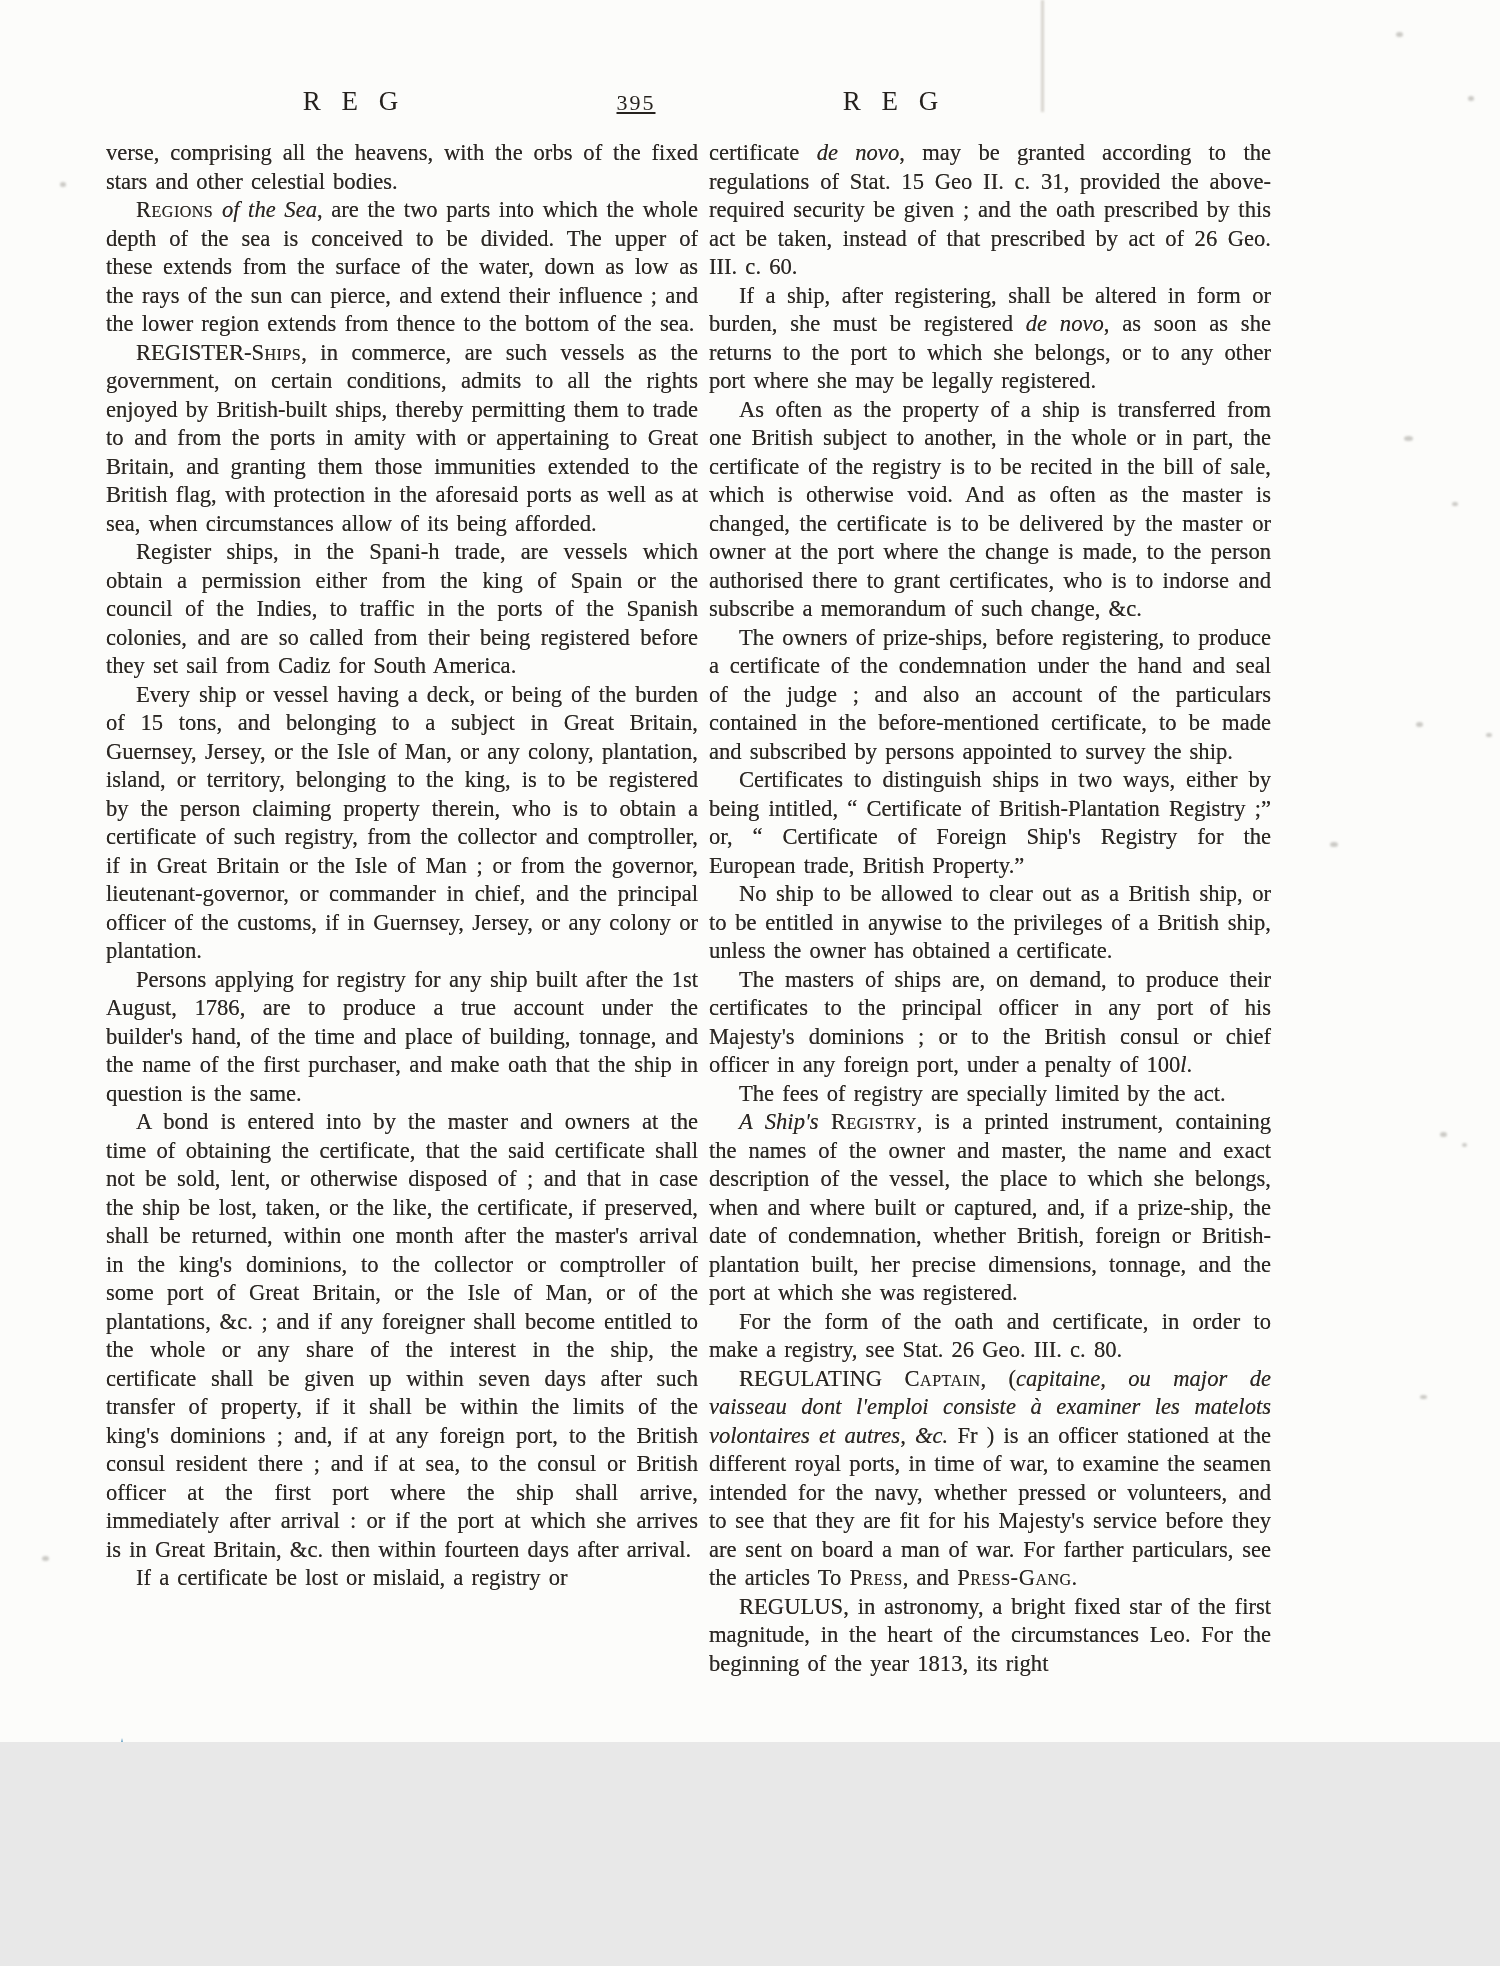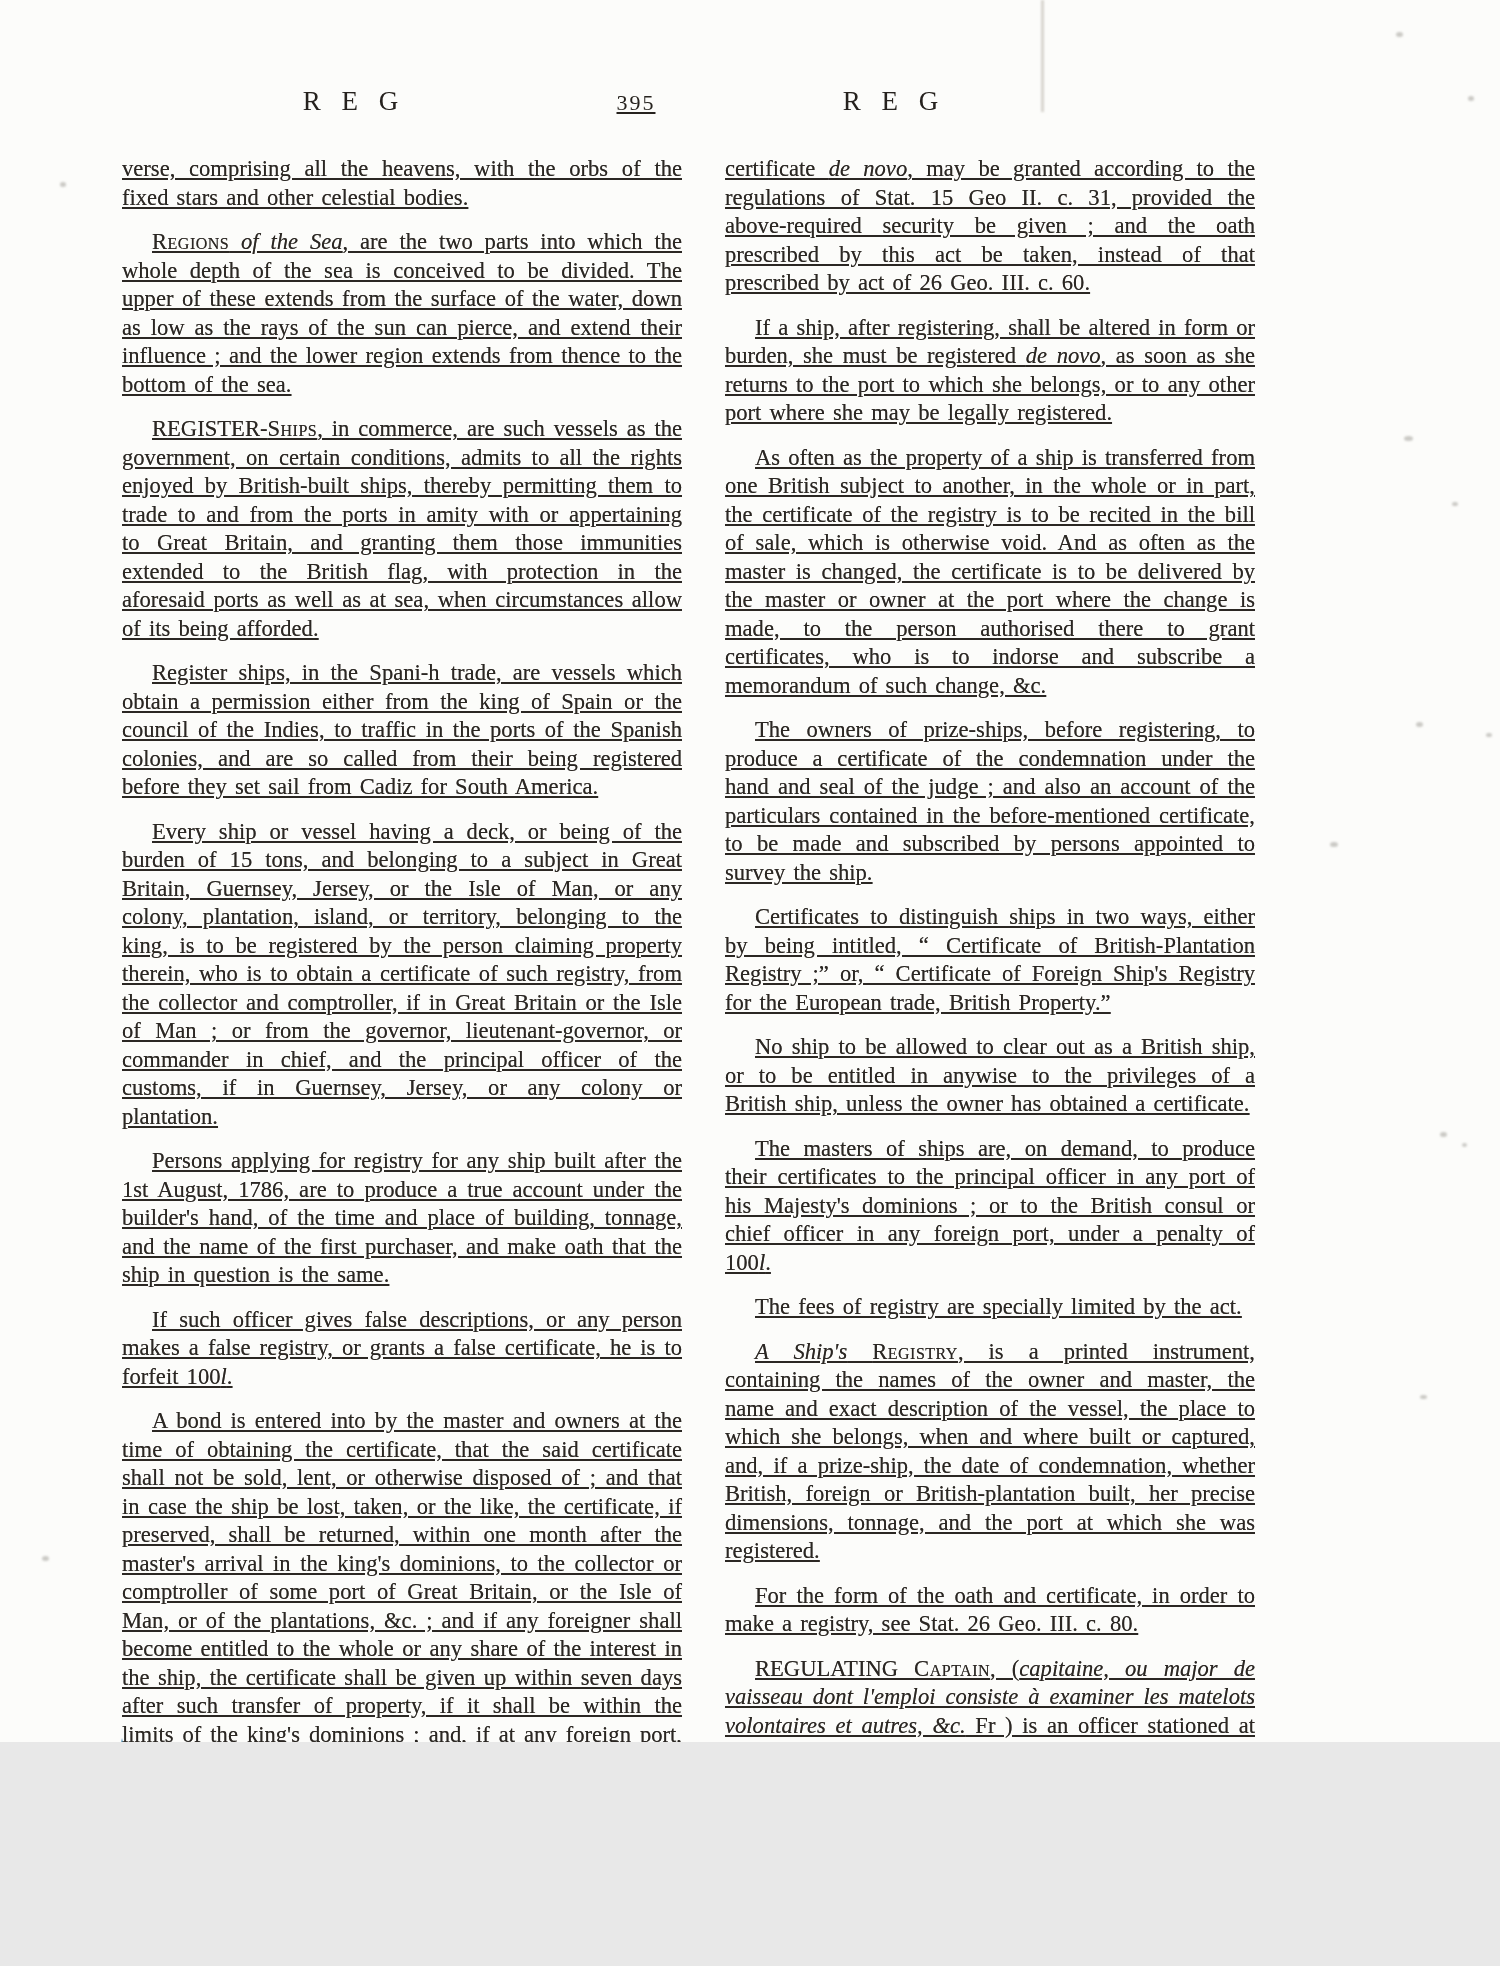--- a/index.html
+++ b/index.html
@@ -7,21 +7,21 @@
         font-family:"Liberation Serif","DejaVu Serif",serif;color:#2b2723;}
   
   .hdr-item{position:absolute;top:86px;transform:translateX(-50%);white-space:nowrap;
             font-size:27px;letter-spacing:7px;color:#26221e;}
   .hdr-num{font-size:22px;letter-spacing:2px;top:90px;text-decoration:underline;}
   
   .col{position:absolute;top:139px;text-align:justify;font-size:22.6px;line-height:28.5px;
        word-spacing:2.5px;z-index:1;}
   #col-left{left:106px;width:592px;}
   #col-right{left:709px;width:562px;}
-  .para{margin:16px;text-indent:0;text-decoration:underline;}
+  .para{margin:0;text-indent:0;}
   .para.ind{text-indent:30px;}
   .para span{text-shadow:0 0 0.6px rgba(43,39,35,0.65);}
   .it{font-style:italic;}
   .sc{font-variant:small-caps;letter-spacing:0.5px;}
   
   #watermark{position:absolute;left:0;top:1660px;width:1500px;height:306px;z-index:4;
              mix-blend-mode:multiply;pointer-events:none;}
   
   .art{position:absolute;z-index:5;pointer-events:none;}
   .speck{background:rgba(110,105,98,0.35);border-radius:50%;filter:blur(1px);}
@@ -42,21 +42,20 @@
     <span class="hdr-item" style="left:894px;">R E G</span>
   </div>
 
   <div class="col" id="col-left">
       <p class="para"><span>verse, comprising all the heavens, with the orbs of the fixed stars and other celestial bodies.</span></p>
       <p class="para ind"><span class="sc">Regions</span><span class="it"> of the Sea</span><span>, are the two parts into which the whole depth of the sea is conceived to be divided.  The upper of these extends from the surface of the water, down as low as the rays of the sun can pierce, and extend their influence ; and the lower region extends from thence to the bottom of the sea.</span></p>
       <p class="para ind"><span>REGISTER-</span><span class="sc">Ships</span><span>, in commerce, are such vessels as the government, on certain conditions, admits to all the rights enjoyed by British-built ships, thereby permitting them to trade to and from the ports in amity with or appertaining to Great Britain, and granting them those immunities extended to the British flag, with protection in the aforesaid ports as well as at sea, when circumstances allow of its being afforded.</span></p>
       <p class="para ind"><span>Register ships, in the Spani-h trade, are vessels which obtain a permission either from the king of Spain or the council of the Indies, to traffic in the ports of the Spanish colonies, and are so called from their being registered before they set sail from Cadiz for South America.</span></p>
       <p class="para ind"><span>Every ship or vessel having a deck, or being of the burden of 15 tons, and belonging to a subject in Great Britain, Guernsey, Jersey, or the Isle of Man, or any colony, plantation, island, or territory, belonging to the king, is to be registered by the person claiming property therein, who is to obtain a certificate of such registry, from the collector and comptroller, if in Great Britain or the Isle of Man ; or from the governor, lieutenant-governor, or commander in chief, and the principal officer of the customs, if in Guernsey, Jersey, or any colony or plantation.</span></p>
       <p class="para ind"><span>Persons applying for registry for any ship built after the 1st August, 1786, are to produce a true account under the builder's hand, of the time and place of building, tonnage, and the name of the first purchaser, and make oath that the ship in question is the same.</span></p>
-      <p class="para ind"><span>If such officer gives false descriptions, or any person makes a false registry, or grants a false certificate, he is to forfeit 100</span><span class="it">l</span><span>.</span></p>
       <p class="para ind"><span>A bond is entered into by the master and owners at the time of obtaining the certificate, that the said certificate shall not be sold, lent, or otherwise disposed of ; and that in case the ship be lost, taken, or the like, the certificate, if preserved, shall be returned, within one month after the master's arrival in the king's dominions, to the collector or comptroller of some port of Great Britain, or the Isle of Man, or of the plantations, &amp;c. ; and if any foreigner shall become entitled to the whole or any share of the interest in the ship, the certificate shall be given up within seven days after such transfer of property, if it shall be within the limits of the king's dominions ; and, if at any foreign port, to the British consul resident there ; and if at sea, to the consul or British officer at the first port where the ship shall arrive, immediately after arrival : or if the port at which she arrives is in Great Britain, &amp;c. then within fourteen days after arrival.</span></p>
       <p class="para ind"><span>If a certificate be lost or mislaid, a registry or</span></p>
     </div>
   <div class="col" id="col-right">
       <p class="para"><span>certificate </span><span class="it">de novo</span><span>, may be granted according to the regulations of Stat. 15 Geo II. c. 31, provided the above-required security be given ; and the oath prescribed by this act be taken, instead of that prescribed by act of 26 Geo. III. c. 60.</span></p>
       <p class="para ind"><span>If a ship, after registering, shall be altered in form or burden, she must be registered </span><span class="it">de novo</span><span>, as soon as she returns to the port to which she belongs, or to any other port where she may be legally registered.</span></p>
       <p class="para ind"><span>As often as the property of a ship is transferred from one British subject to another, in the whole or in part, the certificate of the registry is to be recited in the bill of sale, which is otherwise void. And as often as the master is changed, the certificate is to be delivered by the master or owner at the port where the change is made, to the person authorised there to grant certificates, who is to indorse and subscribe a memorandum of such change, &amp;c.</span></p>
       <p class="para ind"><span>The owners of prize-ships, before registering, to produce a certificate of the condemnation under the hand and seal of the judge ; and also an account of the particulars contained in the before-mentioned certificate, to be made and subscribed by persons appointed to survey the ship.</span></p>
       <p class="para ind"><span>Certificates to distinguish ships in two ways, either by being intitled, “ Certificate of British-Plantation Registry ;” or, “ Certificate of Foreign Ship's Registry for the European trade, British Property.”</span></p>
       <p class="para ind"><span>No ship to be allowed to clear out as a British ship, or to be entitled in anywise to the privileges of a British ship, unless the owner has obtained a certificate.</span></p>

